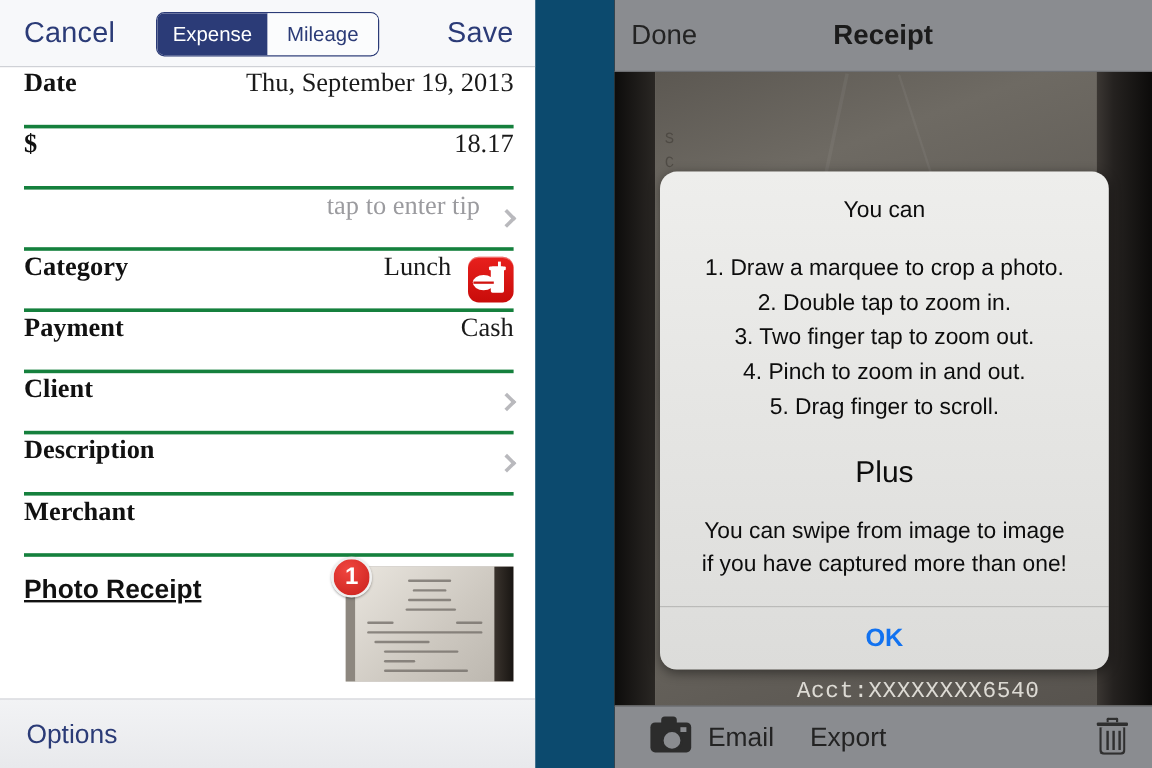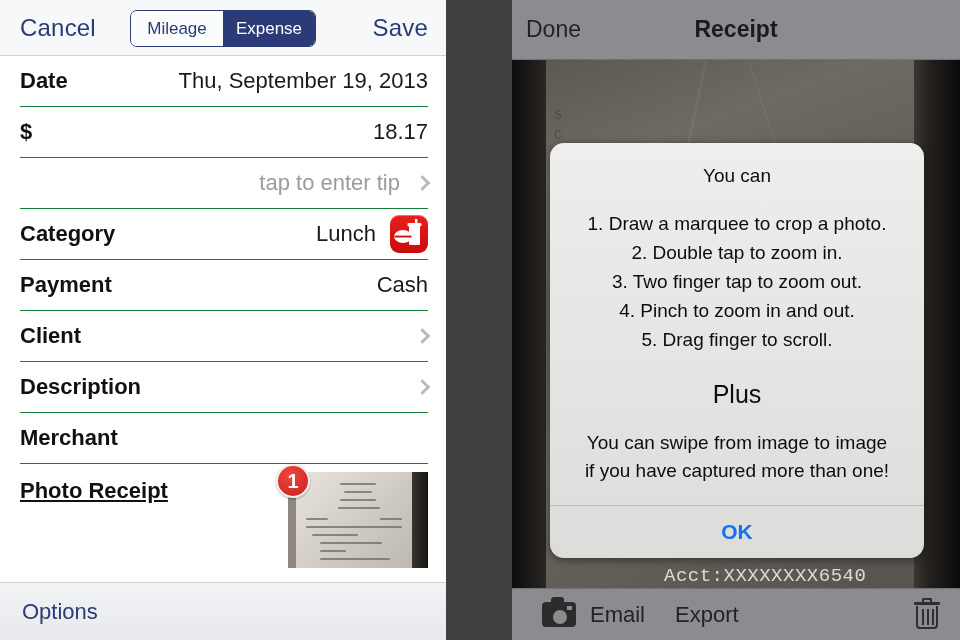--- a/index.html
+++ b/index.html
@@ -2,21 +2,21 @@
 <html><head>
 <meta charset="utf-8">
 <style>
   * { box-sizing: border-box; margin: 0; padding: 0; }
   html, body {
     width: 960px; height: 640px;
     background: #ffffff;
     font-family: "Liberation Sans", sans-serif;
     overflow: hidden;
   }
-  #root { position: relative; width: 868px; height: 640px; background:#404040; }
+  #root { position: relative; width: 868px; height: 640px; background:#0c4a6e; }
 
   
   #left-panel {
     position: absolute; left: 0; top: 0; width: 446px; height: 640px;
     background: #ffffff; overflow: hidden;
   }
   #left-navbar {
     position: relative; height: 56px; width: 100%;
     background: #f7f8fa;
     border-bottom: 1px solid #cfd1d6;
@@ -40,22 +40,22 @@
     font-size: 17px; color: #2b3b77; height: 100%;
   }
   .seg.active { background: #2b3b77; color:#fff; }
   .seg.inactive { background: #fbfcfd; }
 
   
   #form-rows { position:absolute; top:56px; left:0; right:0; bottom:0; }
   .row {
     position: relative; height: 51px;
     margin: 0 18px 0 20px;
-    border-bottom: 1px solid #15803d;
-    display: flex; align-items: center;
+    border-bottom: 3px solid #15803d;
+    display: flex;  font-family: Liberation Serif, serif;
   }
   .row-label { font-size: 22px; font-weight: bold; color: #111; white-space: nowrap; }
   .row-value {
     position:absolute; right: 0; font-size: 22px; color: #1a1a1a; white-space: nowrap;
   }
   .row-value.muted { color:#9b9b9f; }
   .row-value.small { font-size: 20px; }
   .chev {
     position:absolute; right: 0px; top: 50%; transform: translateY(-50%);
     width: 11px; height: 11px;
@@ -214,22 +214,22 @@
 <body>
 
 <div id="root">
 
   <div id="left-panel">
 
     <div id="left-navbar">
       <div class="nav-btn" id="cancel-button">Cancel</div>
 
       <div id="segmented">
+        <div class="seg active">Expense</div>
         <div class="seg inactive">Mileage</div>
-        <div class="seg active">Expense</div>
       </div>
 
       <div class="nav-btn" id="save-button">Save</div>
     </div>
 
     <div id="form-rows">
 
       <div class="row">
         <span class="row-label">Date</span>
         <span class="row-value">Thu,  September 19, 2013</span>

